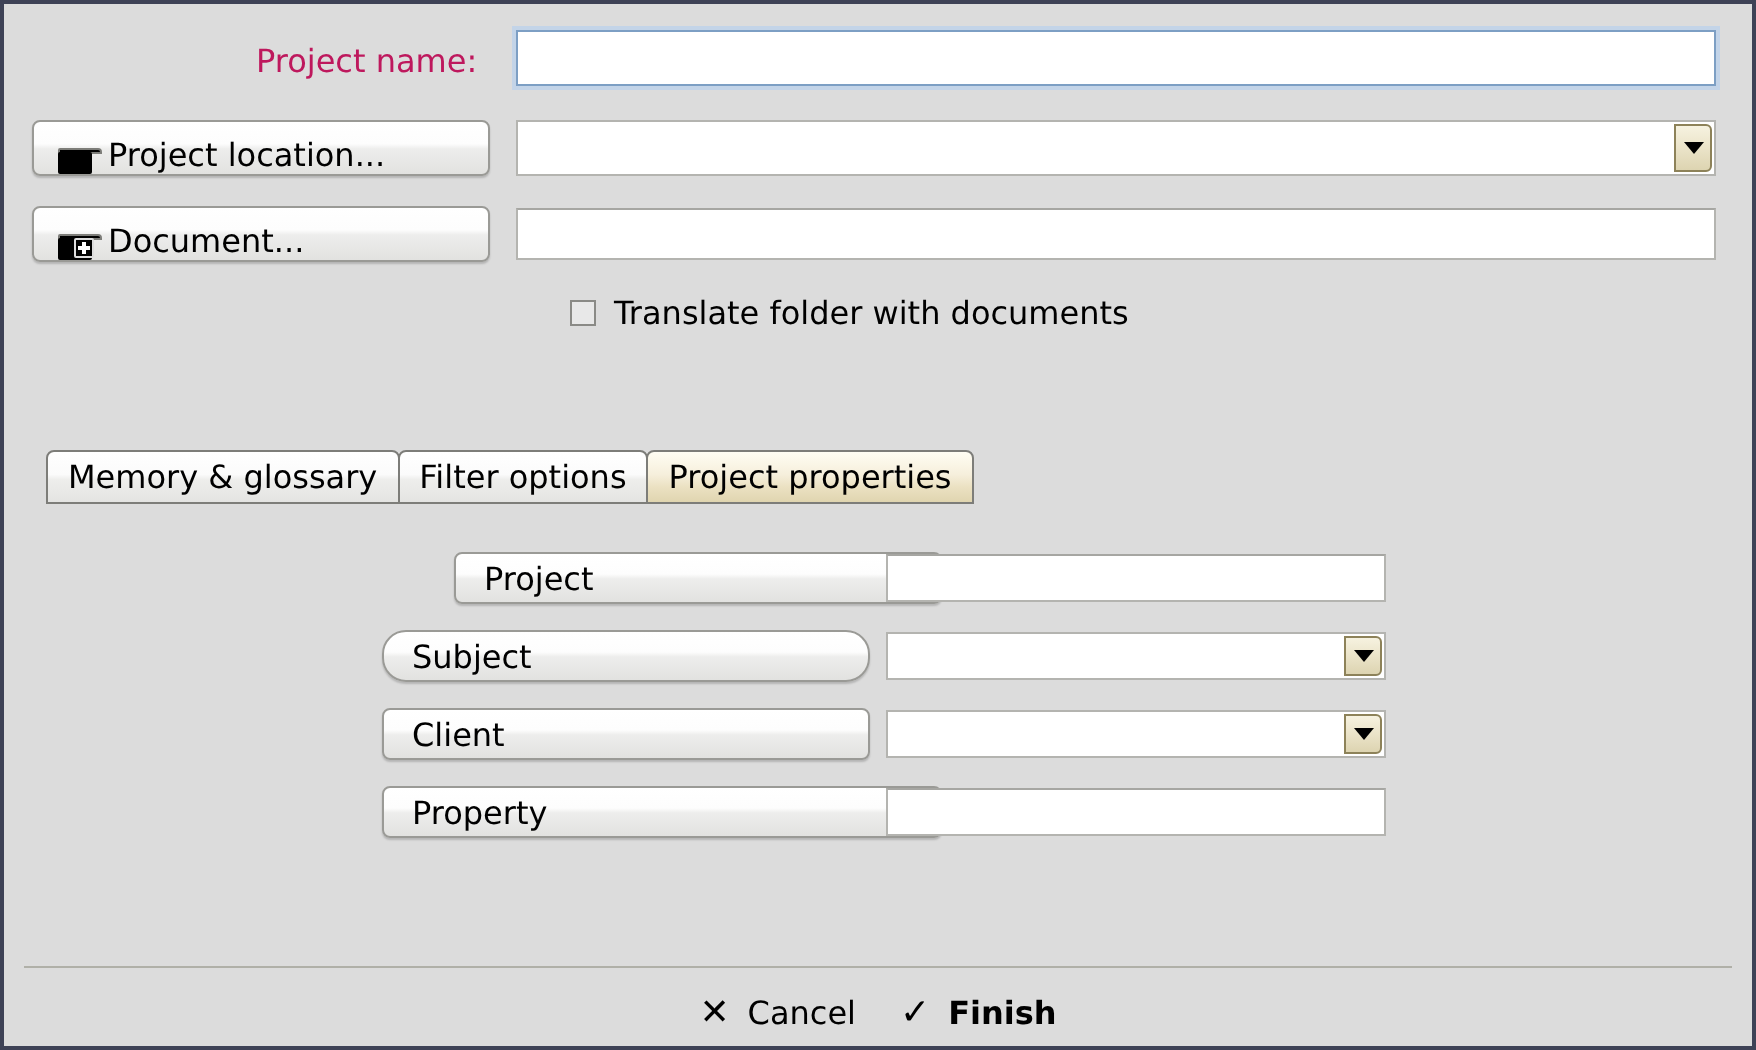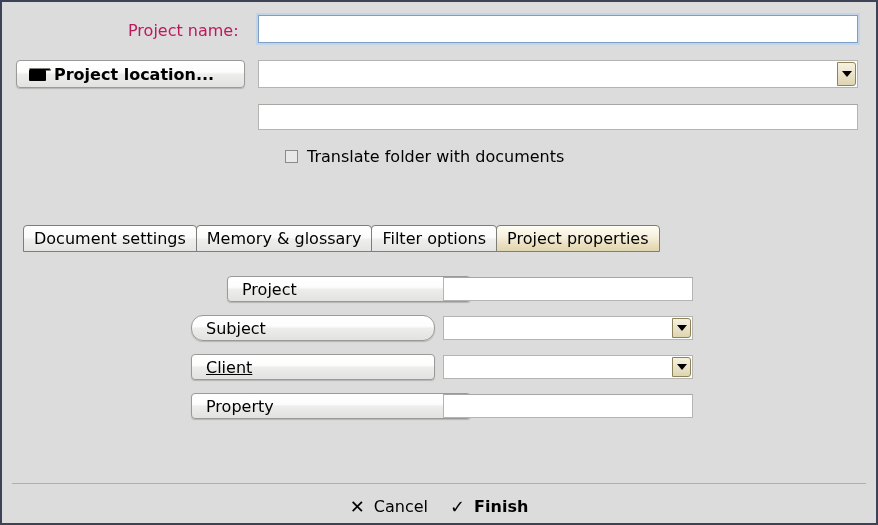--- a/index.html
+++ b/index.html
@@ -59,21 +59,21 @@
     background: linear-gradient(to bottom, #ffffff 0%, #fdfdfd 42%, #ededec 52%, #e2e2e0 100%);
     box-shadow: 0 1px 1px rgba(0,0,0,0.18);
     font-size: 16px;
     color: #000;
     display: flex;
     align-items: center;
     white-space: nowrap;
     cursor: default;
     overflow: hidden;
   }
-  .pushbtn.icon-btn { font-weight: bold; padding-left: 12px; }
+  .pushbtn.icon-btn { font-weight: normal; padding-left: 12px; align-items: flex-end; }
   .pushbtn.icon-btn .btn-text { margin-left: 8px; }
   .pushbtn.prop-label { padding-left: 14px; font-weight: normal; }
 
   
   .folder-icon { position: relative; width: 17px; height: 13px; flex: 0 0 auto; }
   .folder-icon .tab {
     position: absolute; left: 0; top: 0;
     width: 7px; height: 3px;
     background: #000;
     border-radius: 1px 2px 0 0;
@@ -225,32 +225,37 @@
     <span class="btn-text">Project location...</span>
   </div>
 
   <div class="combo" style="left:256px; top:58px; width:600px; height:28px;">
     <input class="textinput" type="text" style="left: 0px; top: 0px; width: 580px; height: 26px; border: none; background: transparent;" value="">
     <span class="combo-arrow">
       <span class="tri"></span>
     </span>
   </div>
 
+  <div class="pushbtn icon-btn" style="left:14px; top:101px; width:229px; height:28px;">
+    <span class="folder-icon">
+      <span class="tab"></span>
+      <span class="body"></span>
+      <span class="plus-badge"></span>
+    </span>
+    <span class="btn-text">Document...</span>
+  </div>
 
   <input class="textinput" type="text" style="left: 256px; top: 102px; width: 600px; height: 26px;" value="">
 
   <div class="checkrow" style="left:259px; top:145px;margin-left:24px;">
     <span class="checkbox"></span>
     <span>Translate folder with documents</span>
   </div>
 
   <div class="tabbar">
-    <div class="tab">
-      <span>Document settings</span>
-    </div>
     <div class="tab">
       <span>Memory &amp; glossary</span>
     </div>
     <div class="tab">
       <span>Filter options</span>
     </div>
     <div class="tab active">
       <span>Project properties</span>
     </div>
   </div>
@@ -263,21 +268,21 @@
   <div class="pushbtn prop-label" style="left:189px; top:313px; width:244px; height:26px;border-radius:12px;">
     <span>Subject</span>
   </div>
   <div class="combo" style="left:441px; top:314px; width:250px; height:24px;">
     <input class="textinput" type="text" style="left: 0px; top: 0px; width: 228px; height: 22px; border: none; background: transparent;" value="">
     <span class="combo-arrow">
       <span class="tri"></span>
     </span>
   </div>
 
-  <div class="pushbtn prop-label" style="left:189px; top:352px; width:244px; height:26px;text-decoration:underline;">
+  <div class="pushbtn prop-label" style="left:189px; top:352px; width:244px; height:26px;">
     <span>Client</span>
   </div>
   <div class="combo" style="left:441px; top:353px; width:250px; height:24px;">
     <input class="textinput" type="text" style="left: 0px; top: 0px; width: 228px; height: 22px; border: none; background: transparent;" value="">
     <span class="combo-arrow">
       <span class="tri"></span>
     </span>
   </div>
 
   <div class="pushbtn prop-label" style="left:189px; top:391px; width:280px; height:26px;">

